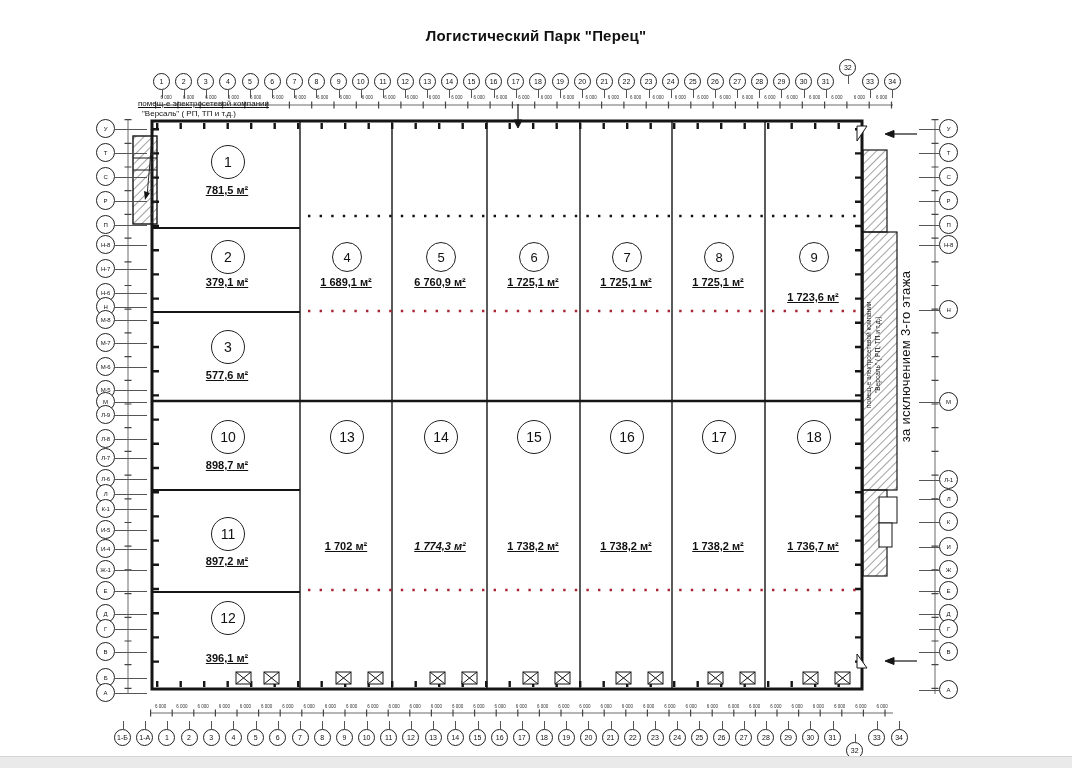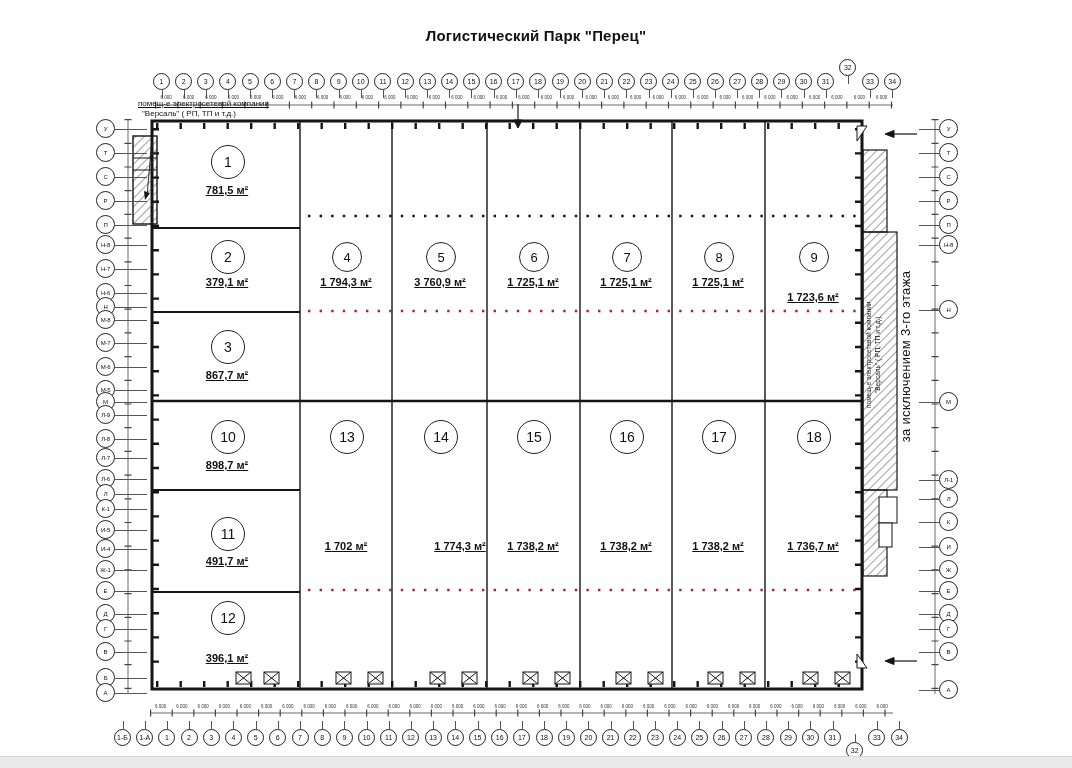--- a/index.html
+++ b/index.html
@@ -423,31 +423,31 @@
   <div class="ucirc big" style="left:211px;top:601px;">12</div>
   <div class="ucirc big" style="left:330px;top:420px;">13</div>
   <div class="ucirc big" style="left:424px;top:420px;">14</div>
   <div class="ucirc big" style="left:517px;top:420px;">15</div>
   <div class="ucirc big" style="left:610px;top:420px;">16</div>
   <div class="ucirc big" style="left:702px;top:420px;">17</div>
   <div class="ucirc big" style="left:797px;top:420px;">18</div>
 
   <div class="uarea" style="left:227px;top:184px;">781,5 м²</div>
   <div class="uarea" style="left:227px;top:276px;">379,1 м²</div>
-  <div class="uarea" style="left:227px;top:369px;">867,7 м²</div>
-  <div class="uarea" style="left:346px;top:276px;">1 794,3 м²</div>
-  <div class="uarea" style="left:440px;top:276px;">3 760,9 м²</div>
+  <div class="uarea" style="left:227px;top:369px;">577,6 м²</div>
+  <div class="uarea" style="left:346px;top:276px;">1 689,1 м²</div>
+  <div class="uarea" style="left:440px;top:276px;">6 760,9 м²</div>
   <div class="uarea" style="left:533px;top:276px;">1 725,1 м²</div>
   <div class="uarea" style="left:626px;top:276px;">1 725,1 м²</div>
   <div class="uarea" style="left:718px;top:276px;">1 725,1 м²</div>
   <div class="uarea" style="left:813px;top:276px;margin-top:15px;">1 723,6 м²</div>
   <div class="uarea" style="left:227px;top:459px;">898,7 м²</div>
-  <div class="uarea" style="left:227px;top:555px;">491,7 м²</div>
+  <div class="uarea" style="left:227px;top:555px;">897,2 м²</div>
   <div class="uarea" style="left:227px;top:652px;">396,1 м²</div>
   <div class="uarea" style="left:346px;top:540px;">1 702 м²</div>
-  <div class="uarea" style="left:460px;top:540px;">1 774,3 м²</div>
+  <div class="uarea" style="left:440px;top:540px;font-style:italic;">1 774,3 м²</div>
   <div class="uarea" style="left:533px;top:540px;">1 738,2 м²</div>
   <div class="uarea" style="left:626px;top:540px;">1 738,2 м²</div>
   <div class="uarea" style="left:718px;top:540px;">1 738,2 м²</div>
   <div class="uarea" style="left:813px;top:540px;">1 736,7 м²</div>
 
   <div class="bottom-bar"></div>
 </div>
 
 </body></html>

